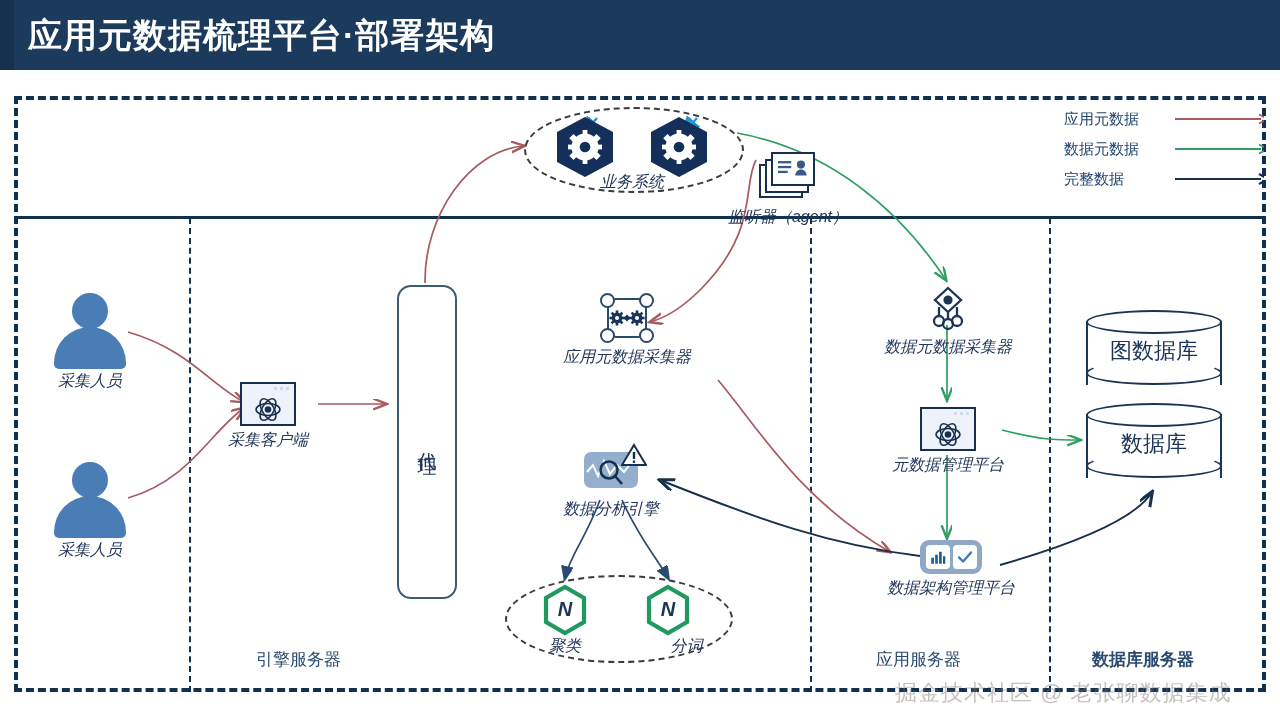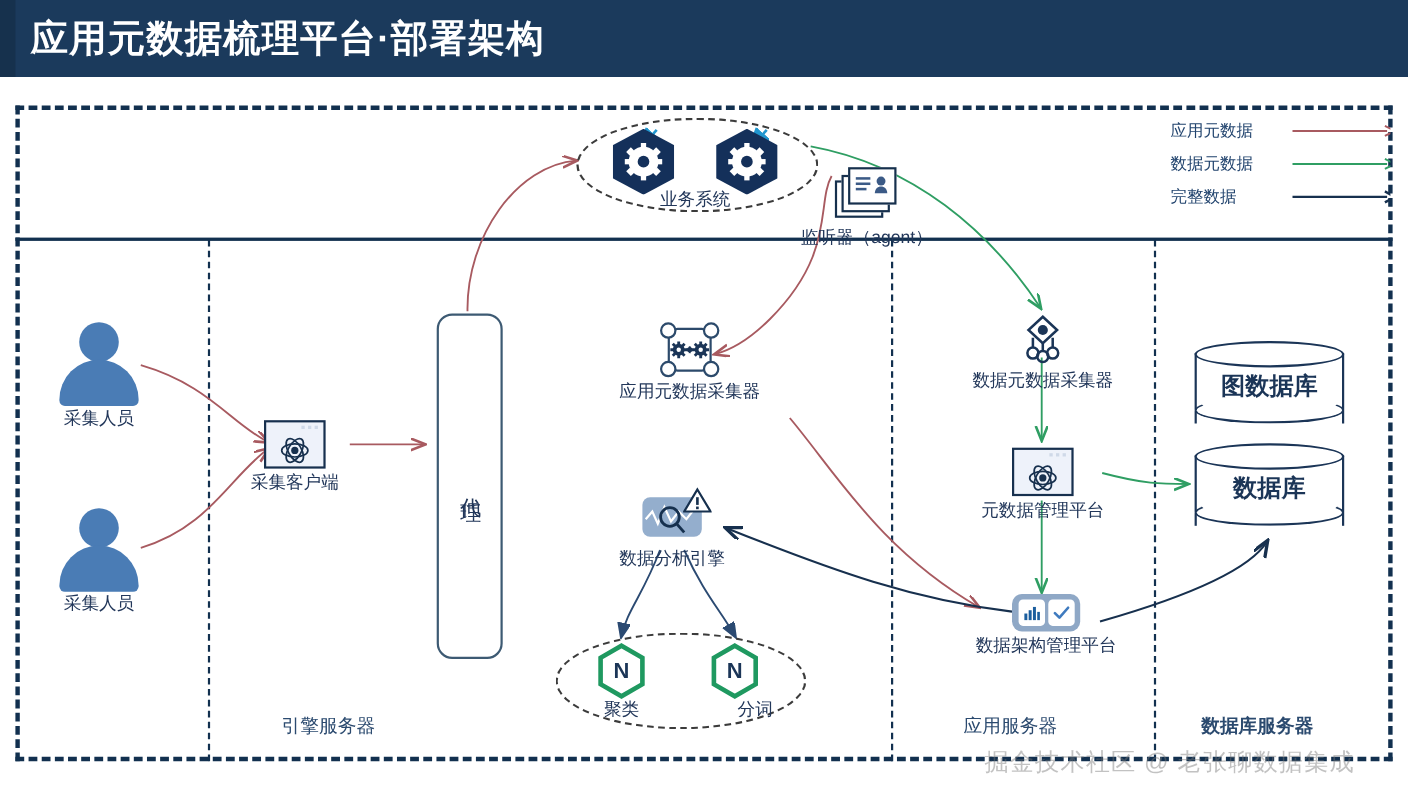--- a/index.html
+++ b/index.html
@@ -27,21 +27,21 @@
   
   .zone-divider{position:absolute;border-left:2px dashed #12304f;width:0;}
   #divider-a{left:189px;top:218px;height:474px;}
   #divider-b{left:810px;top:218px;height:474px;}
   #divider-c{left:1049px;top:218px;height:474px;}
 
   
   .zone-label{position:absolute;color:#2b4a6f;font-size:17px;white-space:nowrap;}
 
   
-  .node{position:absolute;display:flex;flex-direction:column;align-items:center;}
+  .node{position:absolute;display:flex;flex-direction:column;align-items:center;font-style:italic;}
   .node-label{margin-top:5px;color:#22375a;font-size:16px;white-space:nowrap;
     text-align:center;line-height:1.15;}
 
   
   .person{width:74px;height:74px;position:relative;}
   .person .head{position:absolute;left:50%;top:0;transform:translateX(-50%);
     width:36px;height:36px;border-radius:50%;background:#4a7cb5;}
   .person .body{position:absolute;left:50%;top:34px;transform:translateX(-50%);
     width:72px;height:42px;background:#4a7cb5;
     border-radius:36px 36px 5px 5px;}
@@ -98,21 +98,21 @@
   .cyl{position:absolute;width:136px;height:86px;}
   .cyl .body{position:absolute;left:0;top:11px;width:136px;height:64px;
     border-left:2px solid #1b3557;border-right:2px solid #1b3557;background:#fff;
     box-sizing:border-box;}
   .cyl .top{position:absolute;left:0;top:0;width:136px;height:24px;
     border:2px solid #1b3557;border-radius:50%;background:#fff;box-sizing:border-box;}
   .cyl .bot{position:absolute;left:0;top:51px;width:136px;height:24px;
     border:2px solid #1b3557;border-radius:50%;background:#fff;box-sizing:border-box;
     border-top-color:transparent;}
   .cyl .cap-label{position:absolute;left:0;top:26px;width:136px;text-align:center;
-    color:#1b3557;font-size:22px;font-weight:bold;}
+    color:#1b3557;font-size:22px;}
 
   
   #legend{position:absolute;left:1064px;top:104px;width:200px;}
   .legend-row{display:flex;align-items:center;height:30px;gap:28px;}
   .legend-text{color:#22446e;font-size:15px;white-space:nowrap;width:90px;}
 
   
   #watermark{position:absolute;left:895px;top:678px;font-size:22px;
     color:rgba(120,120,120,0.45);white-space:nowrap;letter-spacing:1px;}
 

